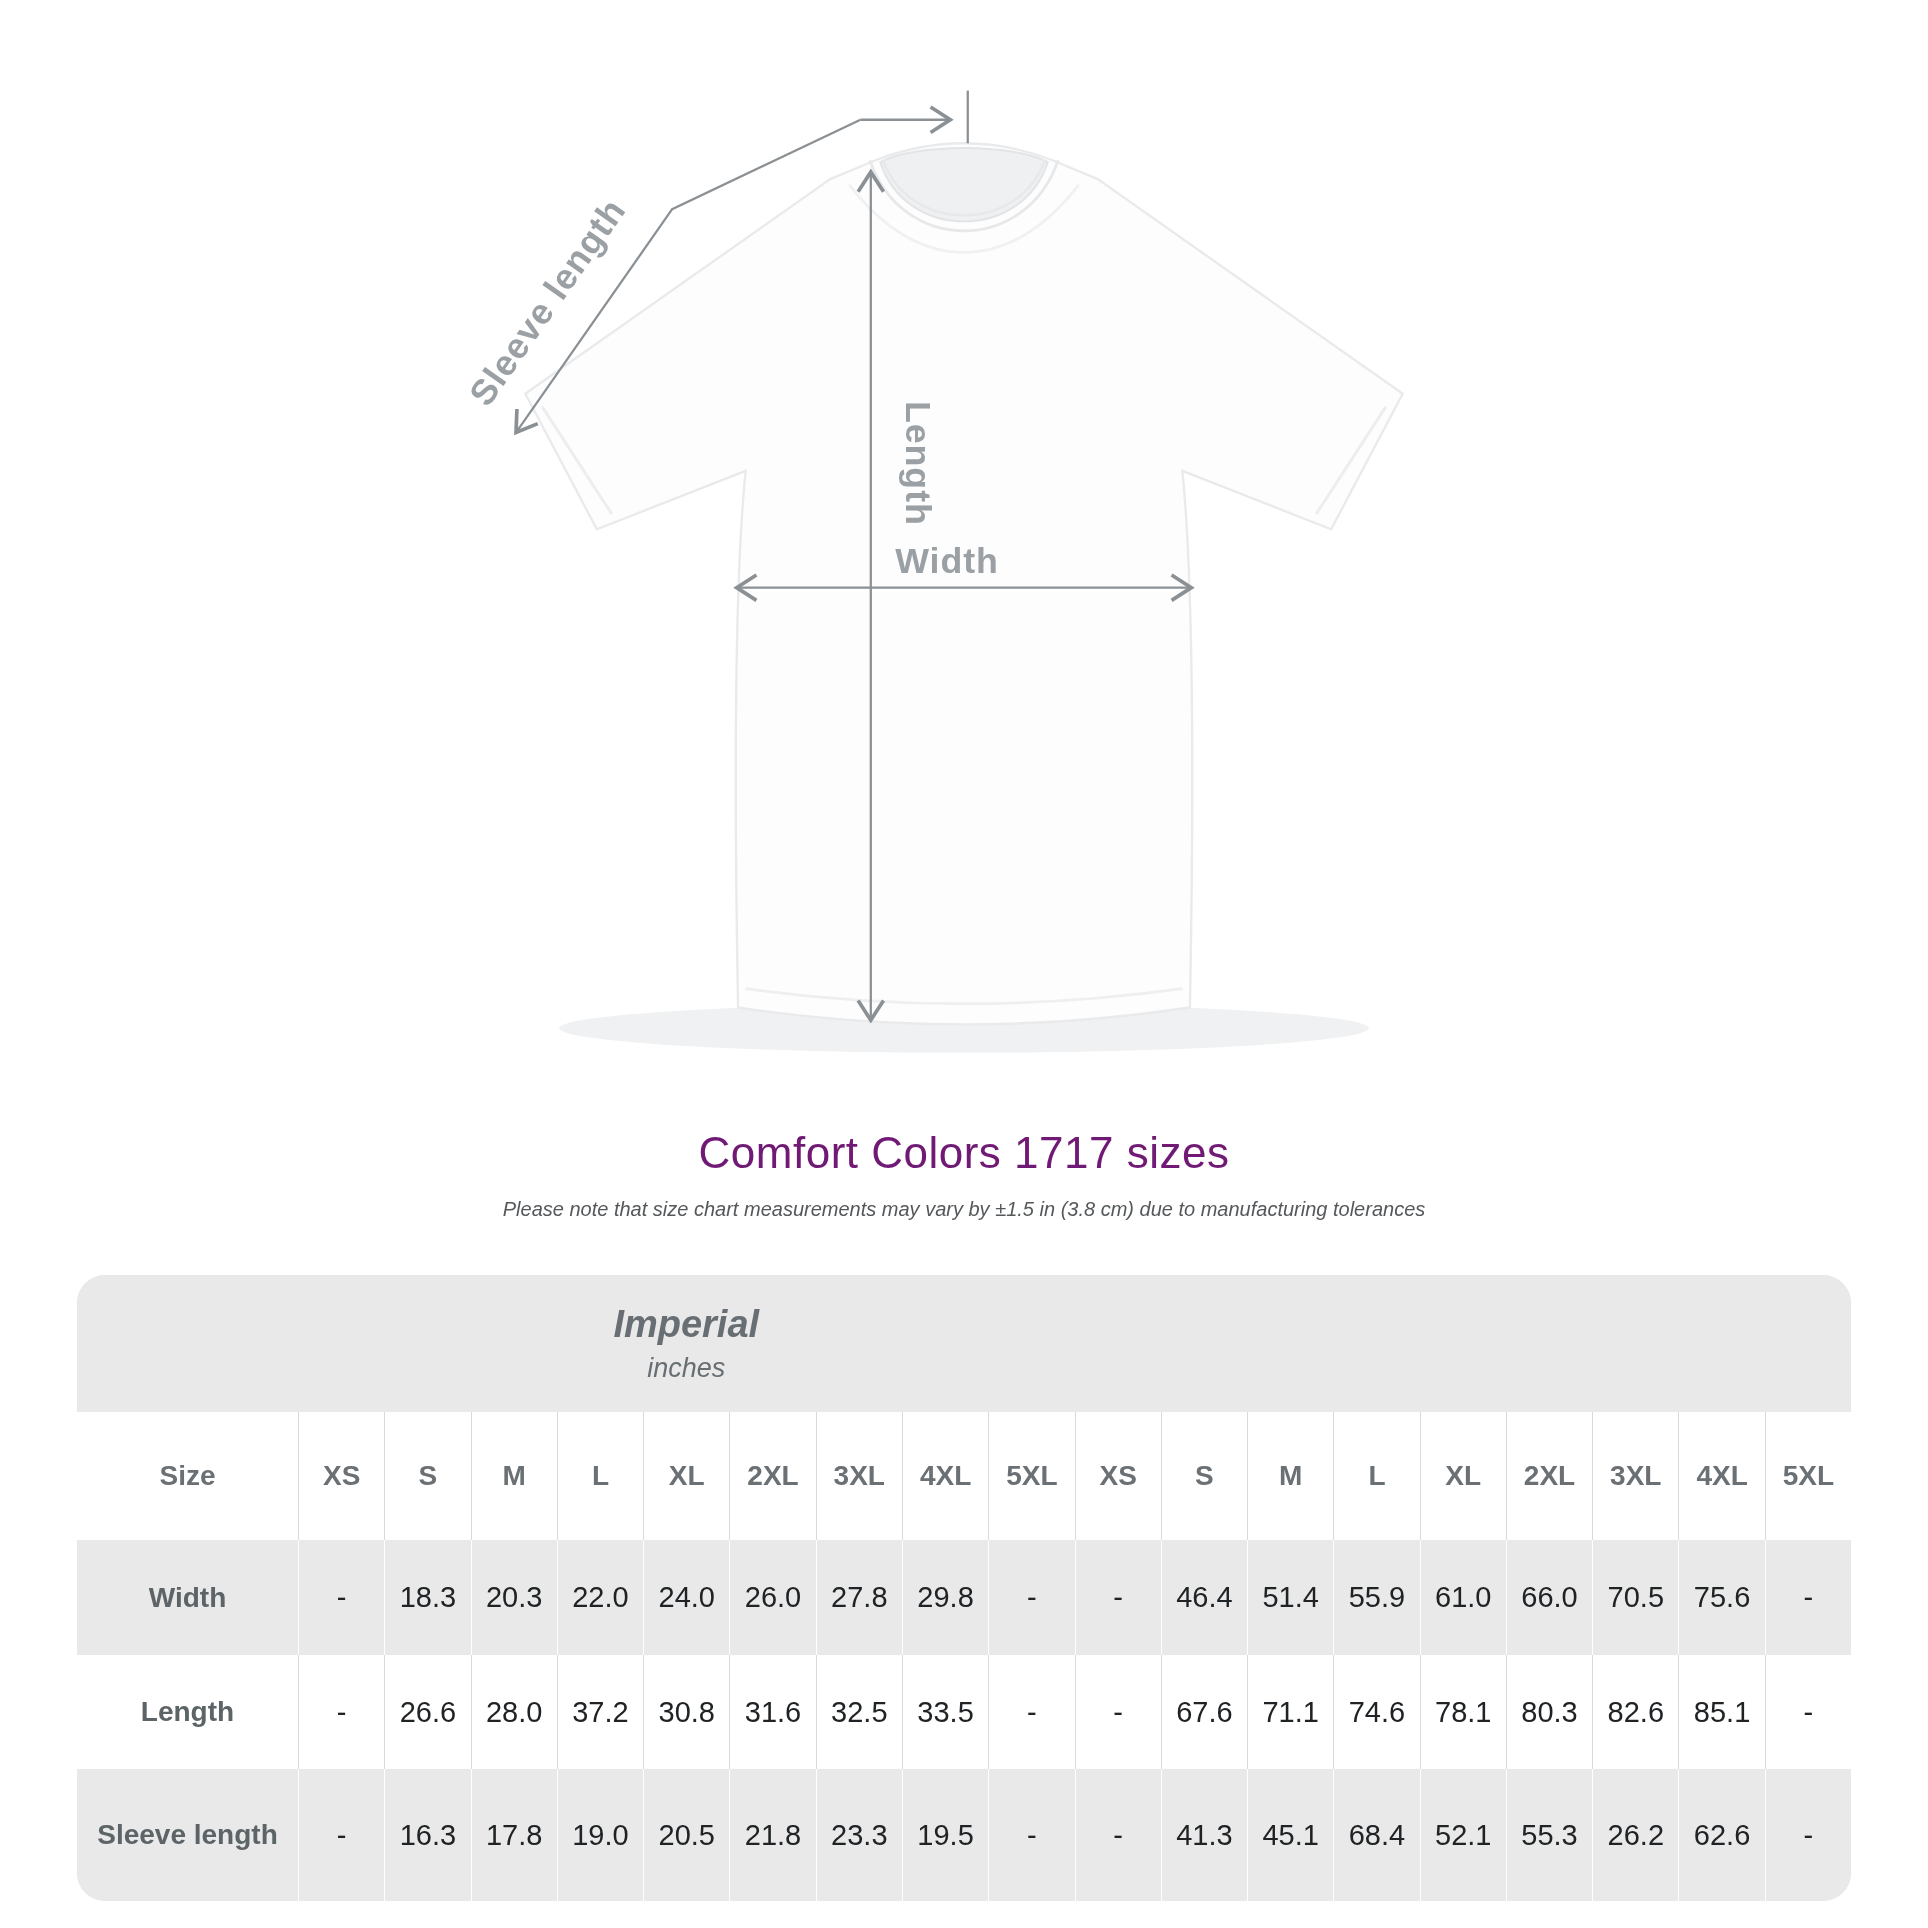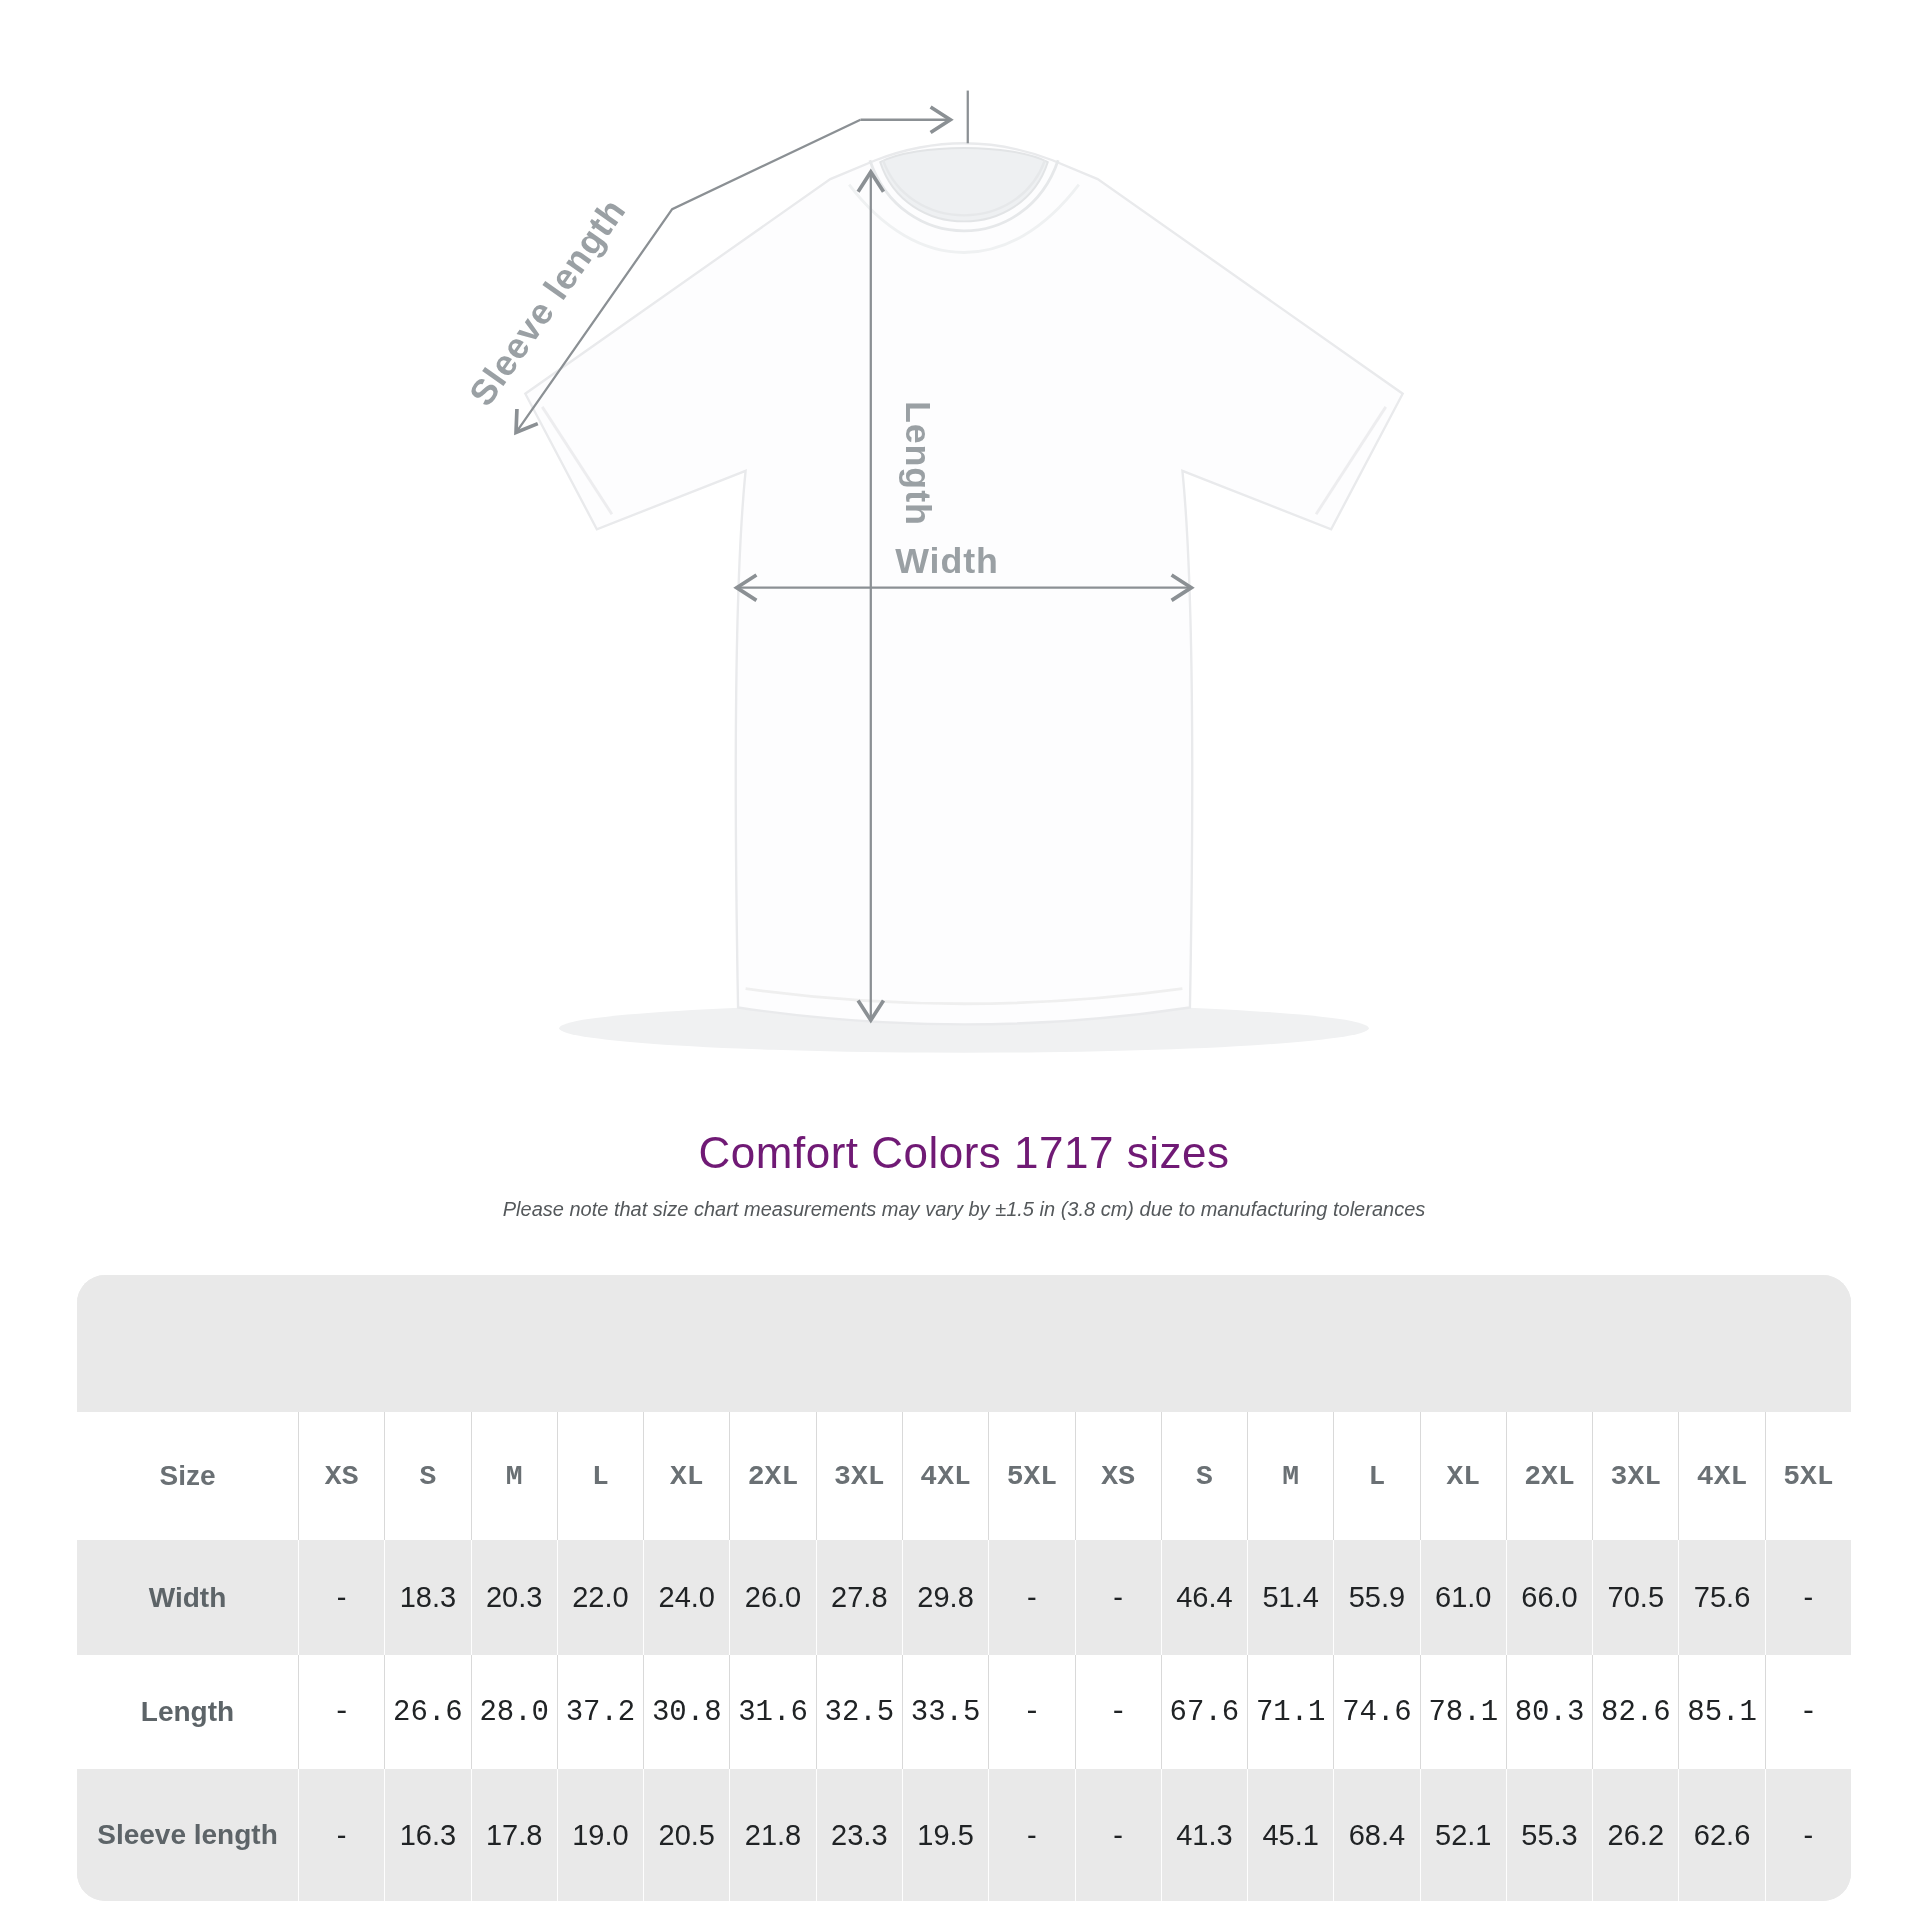--- a/index.html
+++ b/index.html
@@ -31,21 +31,21 @@
   .band-title{font-size:38px;font-weight:bold;font-style:italic;color:#686f74;}
   .band-unit{font-size:27px;font-style:italic;color:#686f74;}
   .cell{display:flex;align-items:center;justify-content:center;}
   .row-header{height:128px;background:#ffffff;}
   .row-w{height:115px;background:#e9e9e9;}
   .row-l{height:114px;background:#ffffff;}
   .row-s{height:132px;background:#e9e9e9;}
   .hd{font-size:28px;font-weight:bold;color:#6a7074;}
   .rlabel{font-size:28px;font-weight:bold;color:#5d6468;}
   .val{font-size:29px;color:#202325;}
-  .row-header .cell + .cell, .row-l .cell + .cell{border-left:0.9px solid #d9d9d9;font-family:Liberation Mono, monospace;}
+  .row-header .cell + .cell, .row-l .cell + .cell{border-left:0.9px solid #d9d9d9;}
   .row-w .cell + .cell, .row-s .cell + .cell{border-left:0.9px solid rgba(255,255,255,0.92);}
 </style>
 </head>
 <body>
 
 <div class="diagram">
   <svg viewBox="0 0 2048 1150">
     <defs>
       <marker id="arr" viewBox="-18 -12 20 24" refX="-1" refY="0" markerWidth="15" markerHeight="15" orient="auto-start-reverse">
         <path d="M-14,-9 L0,0 L-14,9" fill="none" stroke="#8b9094" stroke-width="2.6"></path>
@@ -90,20 +90,24 @@
   </svg>
 </div>
 
 <div class="page-title">Comfort Colors 1717 sizes</div>
 <div class="page-subtitle">Please note that size chart measurements may vary by ±1.5 in (3.8 cm) due to manufacturing tolerances</div>
 
 <div class="size-table">
 
   <div class="band">
     <div class="cell"></div>
+    <div class="band-group">
+      <div class="band-title">Imperial</div>
+      <div class="band-unit">inches</div>
+    </div>
   </div>
 
   <div class="trow row-header">
     <div class="cell hd">Size</div>
     <div class="cell hd">XS</div>
     <div class="cell hd">S</div>
     <div class="cell hd">M</div>
     <div class="cell hd">L</div>
     <div class="cell hd">XL</div>
     <div class="cell hd">2XL</div>

